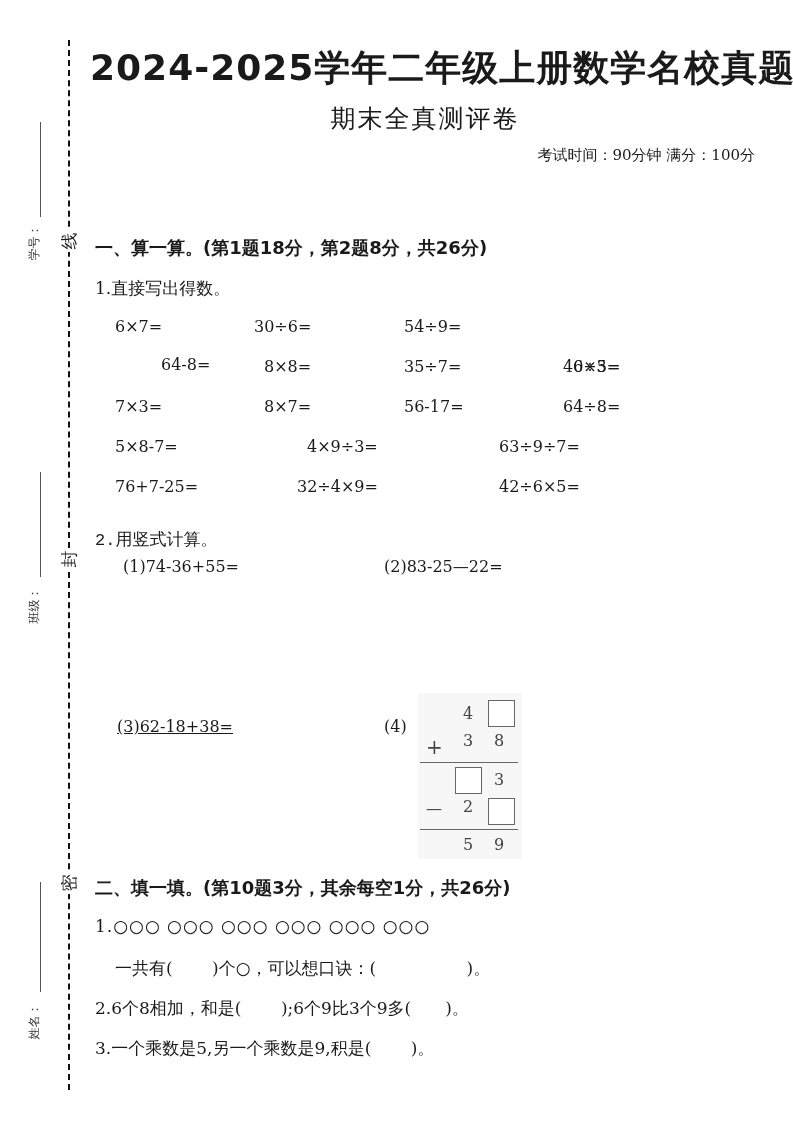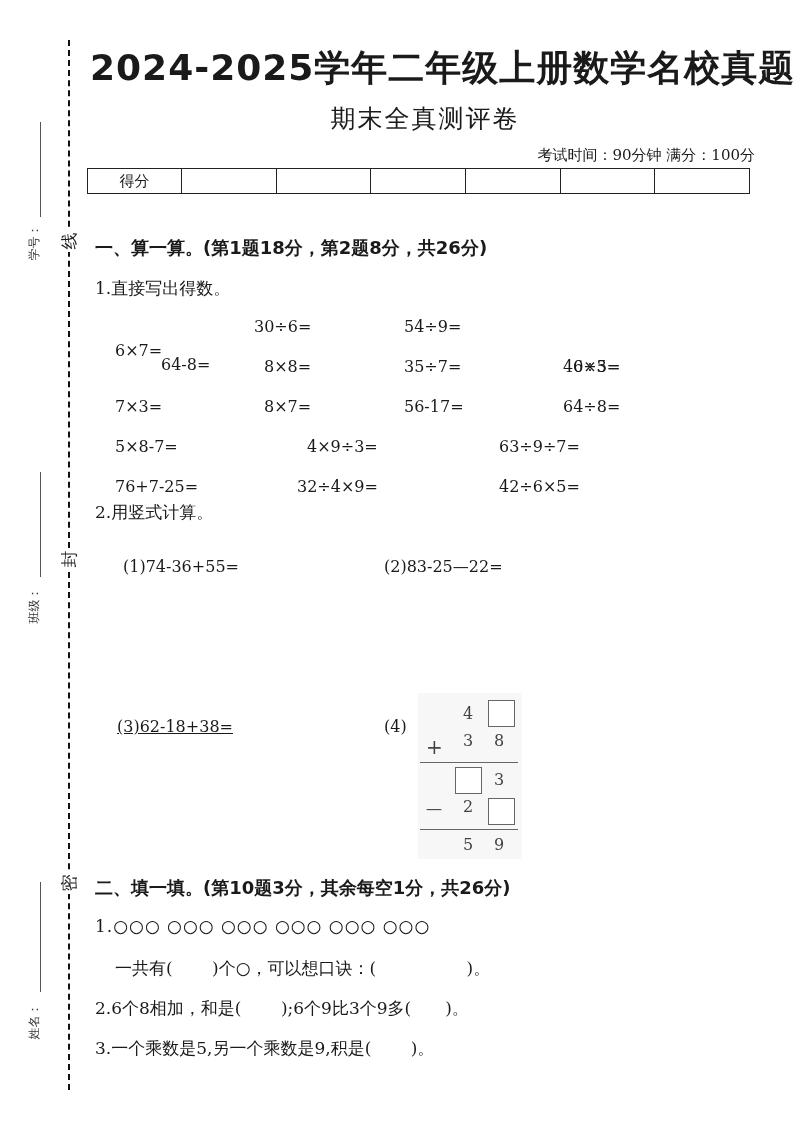--- a/index.html
+++ b/index.html
@@ -55,36 +55,27 @@
 <div class="margin-char" style="top:230px;">线</div>
 <div class="margin-char" style="top:548px;">封</div>
 <div class="margin-char" style="top:872px;">密</div>
 
 <div class="title">2024-2025学年二年级上册数学名校真题</div>
 <div class="subtitle">期末全真测评卷</div>
 <div class="examinfo">考试时间：90分钟  满分：100分</div>
 
 <table class="score">
   <tbody>
-  <tr>
-    <td>得分</td>
-    <td></td>
-    <td></td>
-    <td></td>
-    <td></td>
-    <td></td>
-    <td></td>
-  </tr>
 </tbody>
   </table>
 
 <div class="sec" style="top:236px;">一、算一算。(第1题18分，第2题8分，共26分)</div>
 <div class="q" style="left:95px;top:277px;">1.直接写出得数。</div>
 
-<div class="prob" style="left:115px;top:317px;margin-top:24px;">6×7=</div>
+<div class="prob" style="left:115px;top:317px;">6×7=</div>
 <div class="prob" style="left:254px;top:317px;">30÷6=</div>
 <div class="prob" style="left:404px;top:317px;">54÷9=</div>
 <div class="prob" style="left:563px;top:317px;margin-top:40px;">40÷5=</div>
 
 <div class="prob" style="left:115px;top:355px;margin-left:46px;">64-8=</div>
 <div class="prob" style="left:264px;top:357px;">8×8=</div>
 <div class="prob" style="left:404px;top:357px;">35÷7=</div>
 <div class="prob" style="left:573px;top:357px;">6×3=</div>
 
 <div class="prob" style="left:115px;top:397px;">7×3=</div>
@@ -93,21 +84,21 @@
 <div class="prob" style="left:563px;top:397px;">64÷8=</div>
 
 <div class="prob" style="left:115px;top:437px;">5×8-7=</div>
 <div class="prob" style="left:307px;top:437px;">4×9÷3=</div>
 <div class="prob" style="left:499px;top:437px;">63÷9÷7=</div>
 
 <div class="prob" style="left:115px;top:477px;">76+7-25=</div>
 <div class="prob" style="left:297px;top:477px;">32÷4×9=</div>
 <div class="prob" style="left:499px;top:477px;">42÷6×5=</div>
 
-<div class="q" style="left:95px;top:501px;">2.用竖式计算。</div>
+<div class="q" style="left:95px;top:528px;font-family:Liberation Mono, monospace;">2.用竖式计算。</div>
 <div class="prob" style="left:123px;top:557px;">(1)74-36+55=</div>
 <div class="prob" style="left:384px;top:557px;">(2)83-25—22=</div>
 <div class="prob" style="left:117px;top:717px;text-decoration:underline;">(3)62-18+38=</div>
 <div class="prob" style="left:384px;top:717px;">(4)</div>
 
 <div class="vcalc">
   <span class="d" style="left:45px;top:11px;">4</span>
   <span class="box" style="left:70px;top:7px;"></span>
   <span class="d" style="left:8px;top:42px;font-size:20px;">+</span>
   <span class="d" style="left:45px;top:38px;">3</span>

